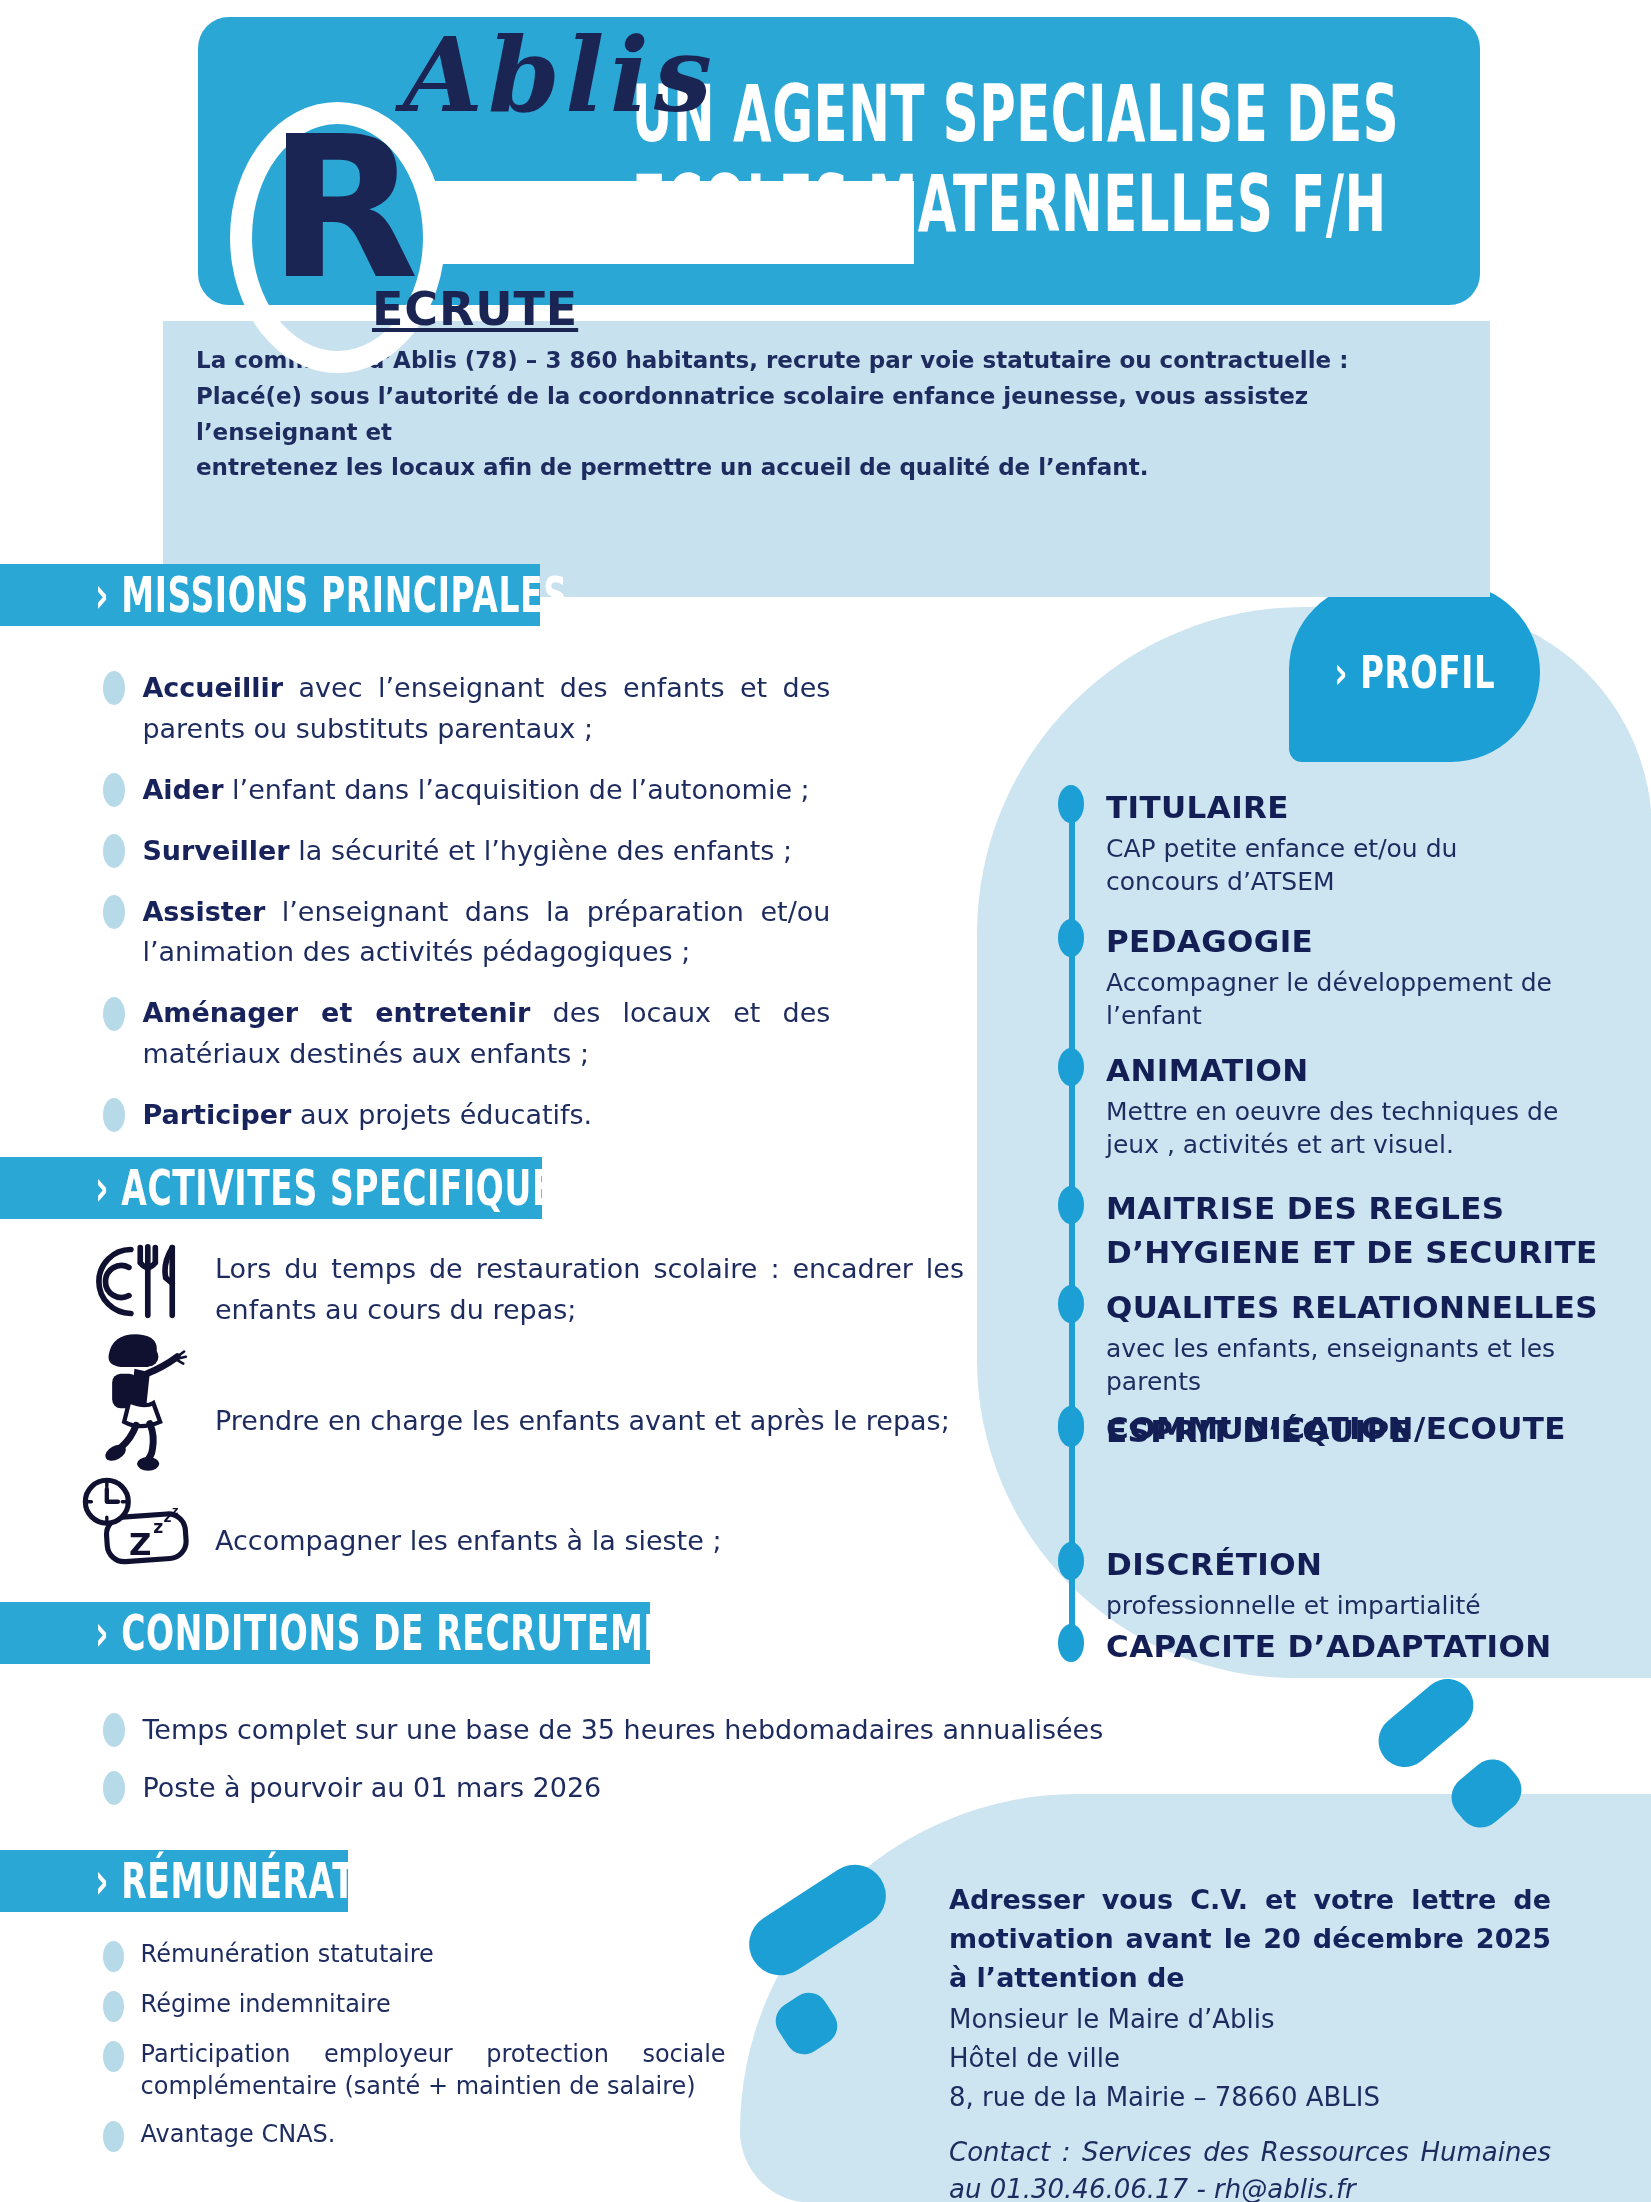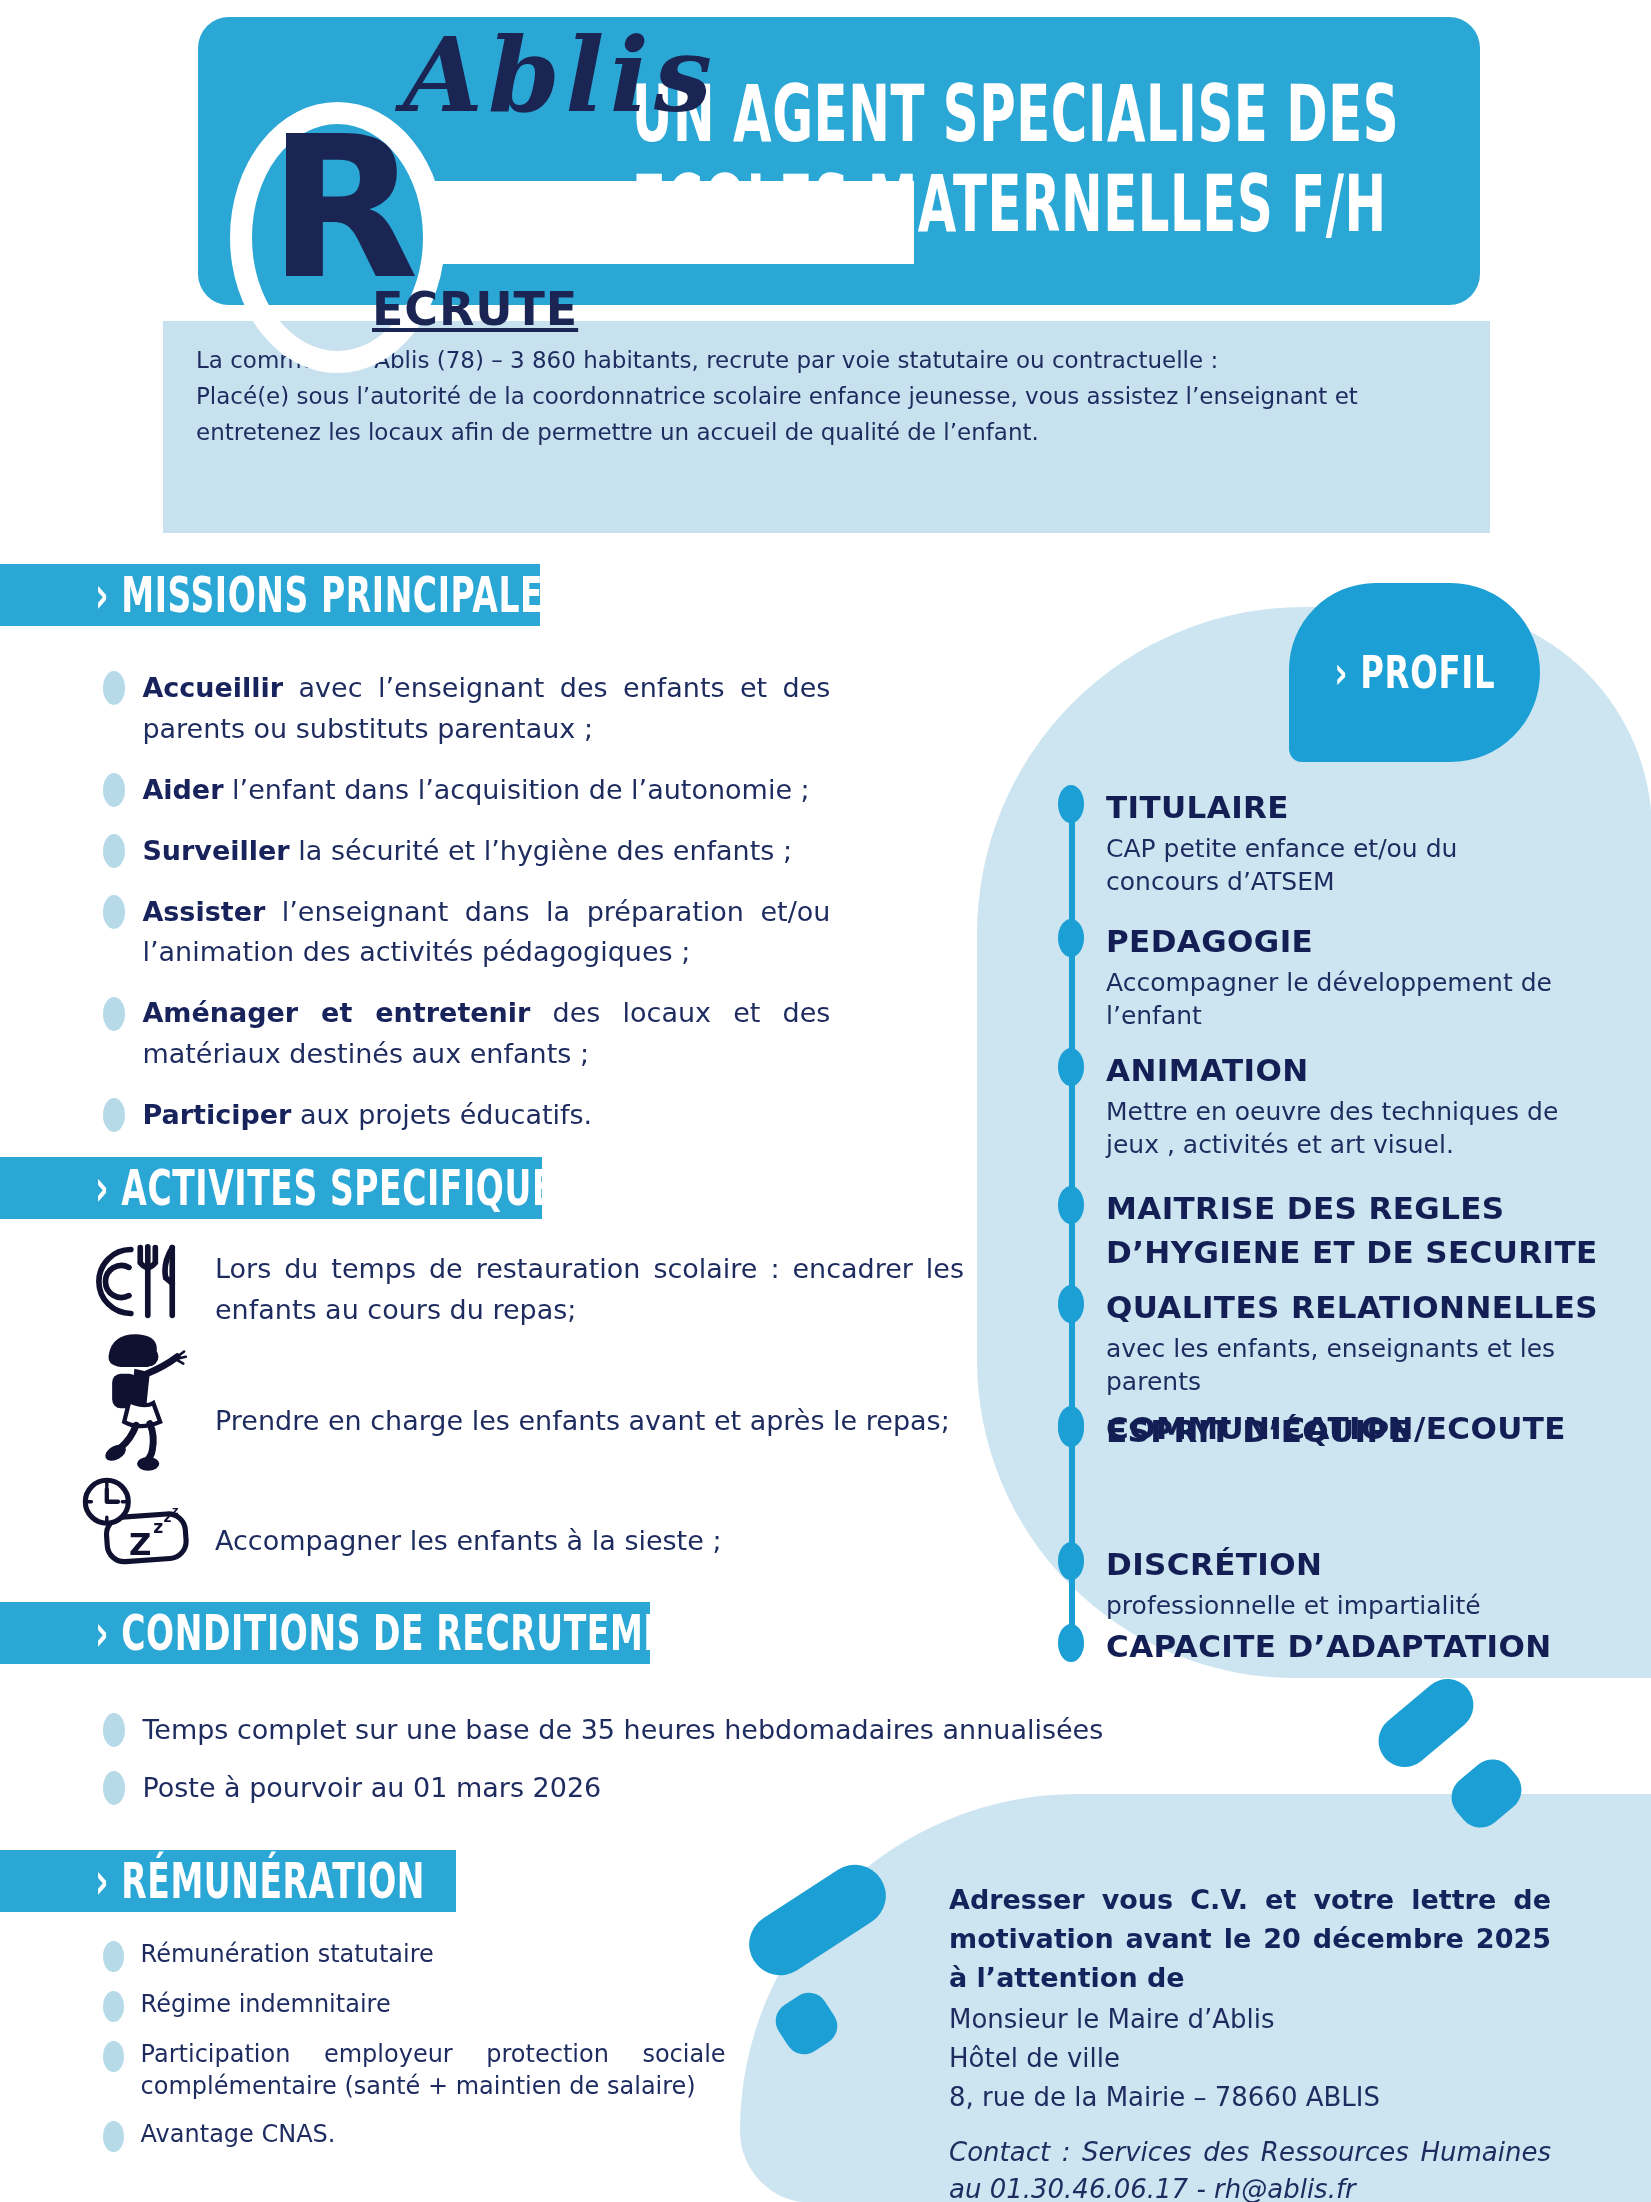--- a/index.html
+++ b/index.html
@@ -24,29 +24,29 @@
   .hdr-banner{position:absolute;left:198px;top:17px;width:1282px;height:288px;background:var(--blue);border-radius:31px;z-index:1;}
   .hdr-title{position:absolute;left:632px;top:69px;z-index:2;color:#fff;font-weight:800;font-size:79px;line-height:1.14;letter-spacing:0.9px;white-space:nowrap;}
   .hdr-title .tline{display:block;transform:scaleX(.63);transform-origin:left center;}
   .ablis-script{position:absolute;left:403px;top:13.8px;z-index:4;font-family:"DejaVu Serif","Liberation Serif",serif;font-style:italic;font-weight:700;font-size:103px;letter-spacing:5.2px;color:#1B2553;}
   .white-bar{position:absolute;left:428px;top:181px;width:486px;height:83px;background:#fff;z-index:2;}
   .lens{position:absolute;left:230px;top:102px;width:215px;height:271px;border:22.4px solid #fff;border-radius:50%;z-index:3;}
   .handle{position:absolute;left:110px;top:361px;width:185px;height:69px;background:#fff;border-radius:8.6px;transform:rotate(-36deg);z-index:2;}
   .big-r{position:absolute;left:268px;top:110px;z-index:4;font-size:196px;font-weight:800;line-height:1;color:#1B2553;}
   .ecrute{position:absolute;left:372px;top:282px;z-index:4;font-size:46px;font-weight:800;letter-spacing:0.9px;color:#1B2553;white-space:nowrap;text-decoration:underline;}
   
-  .intro{position:absolute;left:163px;top:321px;width:1327px;height:212px;background:var(--light);padding:22.4px 33px;z-index:2;}
+  .intro{position:absolute;left:163px;top:321px;width:1327px;height:276px;background:var(--light);padding:22.4px 33px;z-index:2;font-weight:bold;}
   .intro p{margin:0;font-size:23px;line-height:1.55;white-space:pre-line;color:var(--navy);}
   
   .sec{position:absolute;left:0;height:62px;background:var(--blue);display:flex;align-items:center;padding-left:95px;z-index:2;}
   .sec span{font-size:50px;font-weight:800;color:#fff;transform:scaleX(.66);transform-origin:left center;white-space:nowrap;letter-spacing:0.9px;}
   #sec-missions{top:564px;width:540px;}
   #sec-activites{top:1157px;width:542px;}
   #sec-conditions{top:1602px;width:650px;}
-  #sec-remuneration{top:1850px;width:456px;}
+  #sec-remuneration{top:1850px;width:348px;}
   
   .blist{position:absolute;left:103px;z-index:2;}
   #missions-list{top:668px;width:740px;}
   #conditions-list{top:1710px;width:1075px;}
   #remuneration-list{top:1938px;width:654px;}
   .b-item{display:flex;gap:17px;margin-bottom:20.6px;}
   .b-item .bullet{flex:none;width:22.4px;height:34px;border-radius:50%;background:var(--bullet);margin-top:3.4px;}
   .b-item p{margin:0;font-size:27px;line-height:1.5;color:var(--navy);text-align:justify;}
   .b-item b{font-weight:700;color:#18235C;}
   #missions-list .b-item p{width:688px;}

